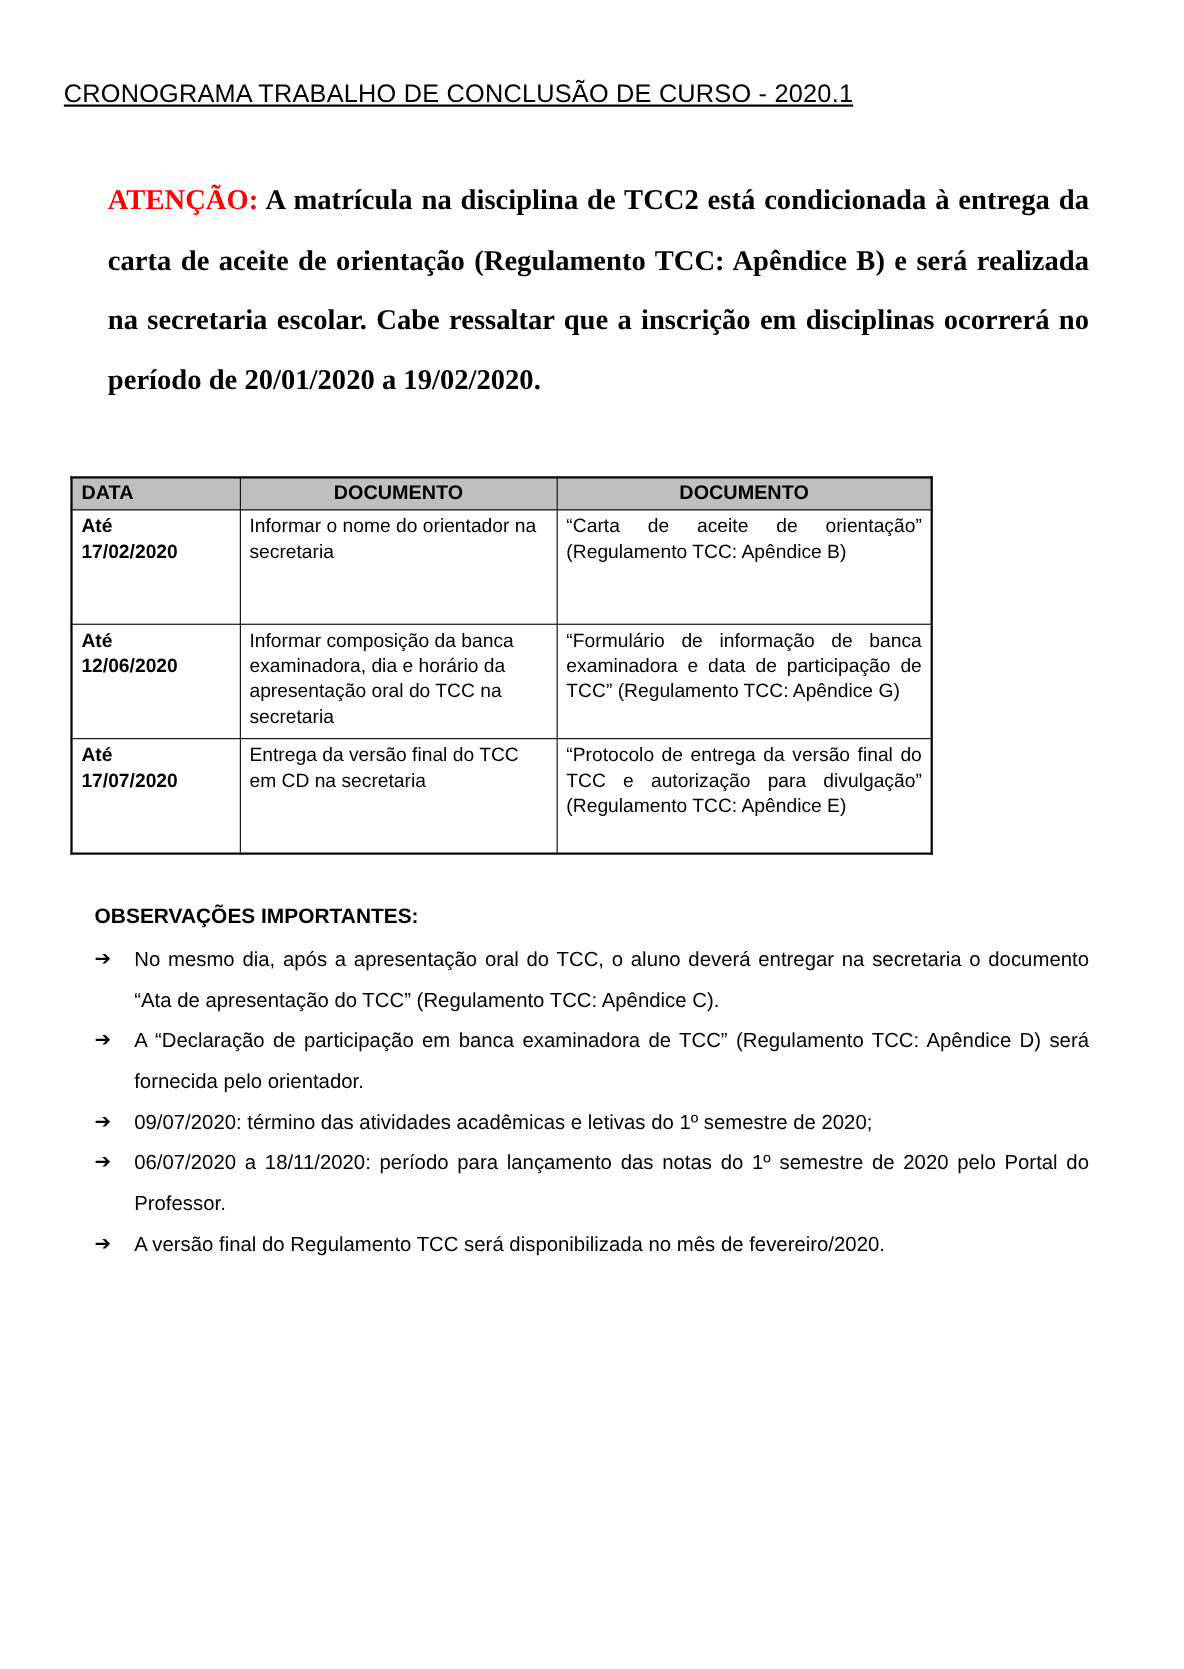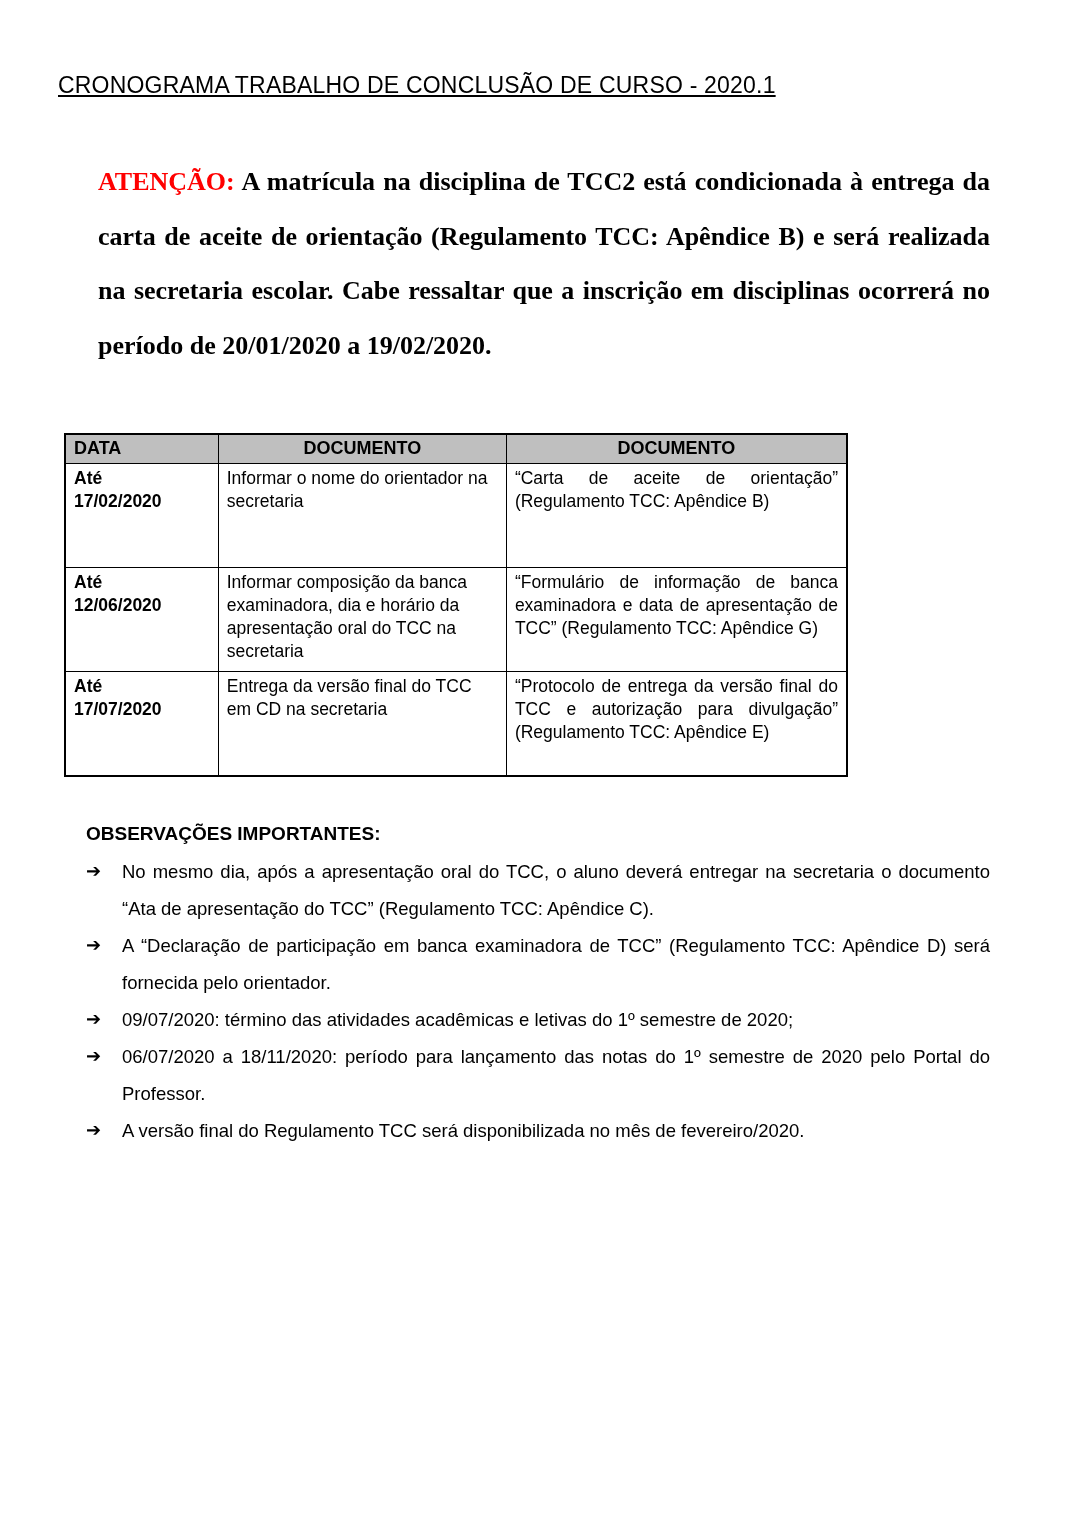--- a/index.html
+++ b/index.html
@@ -121,21 +121,21 @@
       <tr>
         <td class="cell-date">Até
 17/02/2020</td>
         <td class="cell-ativ">Informar o nome do orientador na secretaria</td>
         <td class="cell-doc">“Carta de aceite de orientação” (Regulamento TCC: Apêndice B)</td>
       </tr>
       <tr>
         <td class="cell-date">Até
 12/06/2020</td>
         <td class="cell-ativ">Informar composição da banca examinadora, dia e horário da apresentação oral do TCC na secretaria</td>
-        <td class="cell-doc">“Formulário de informação de banca examinadora e data de apresentação de TCC” (Regulamento TCC: Apêndice G)</td>
+        <td class="cell-doc">“Formulário de informação de banca examinadora e data de participação de TCC” (Regulamento TCC: Apêndice G)</td>
       </tr>
       <tr>
         <td class="cell-date">Até
 17/07/2020</td>
         <td class="cell-ativ">Entrega da versão final do TCC em CD na secretaria</td>
         <td class="cell-doc">“Protocolo de entrega da versão final do TCC e autorização para divulgação” (Regulamento TCC: Apêndice E)</td>
       </tr>
     </tbody>
   </table>
 

